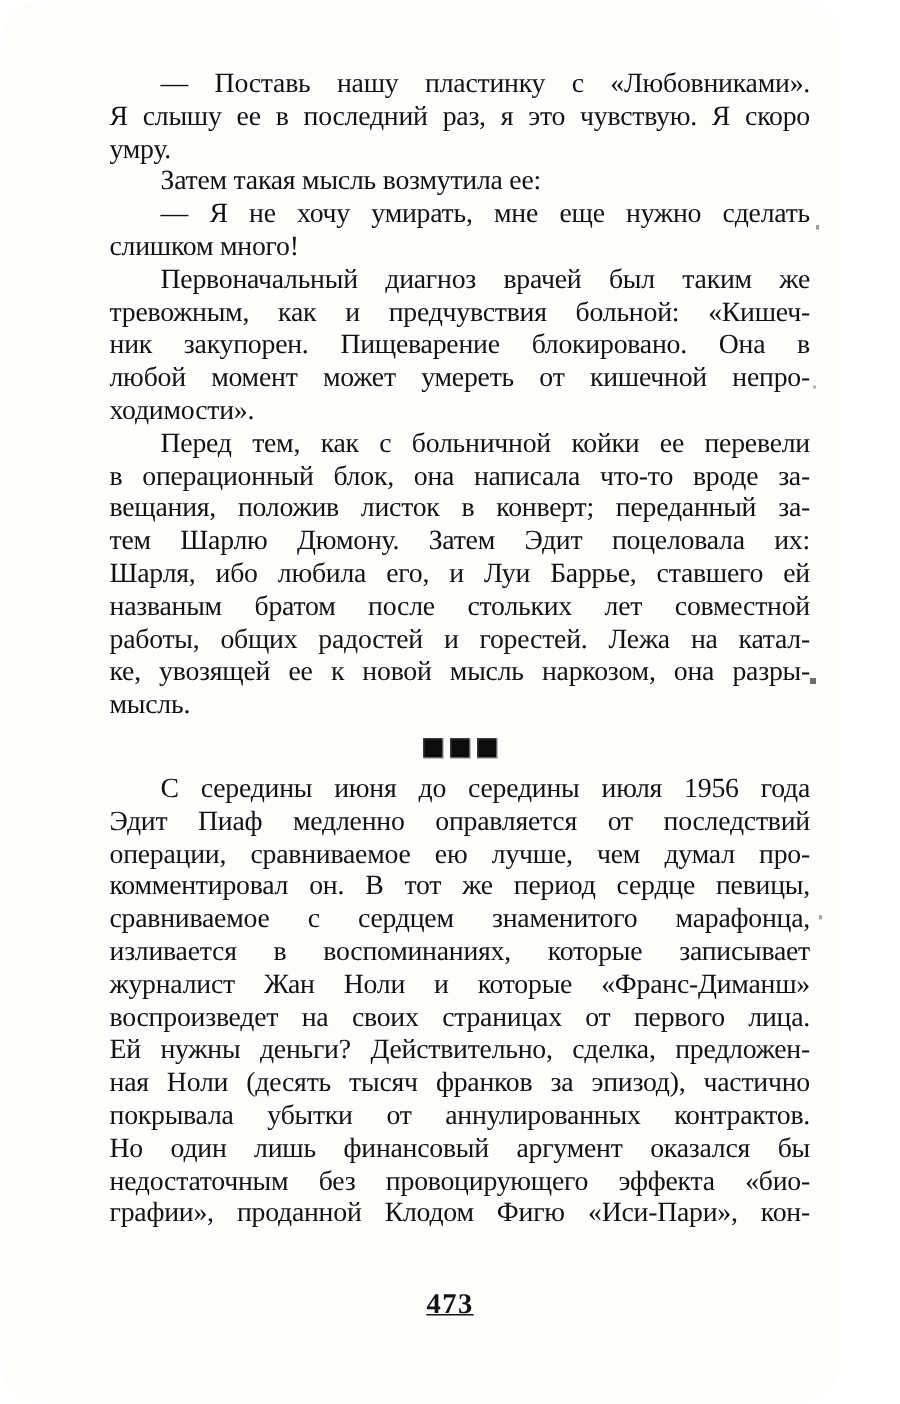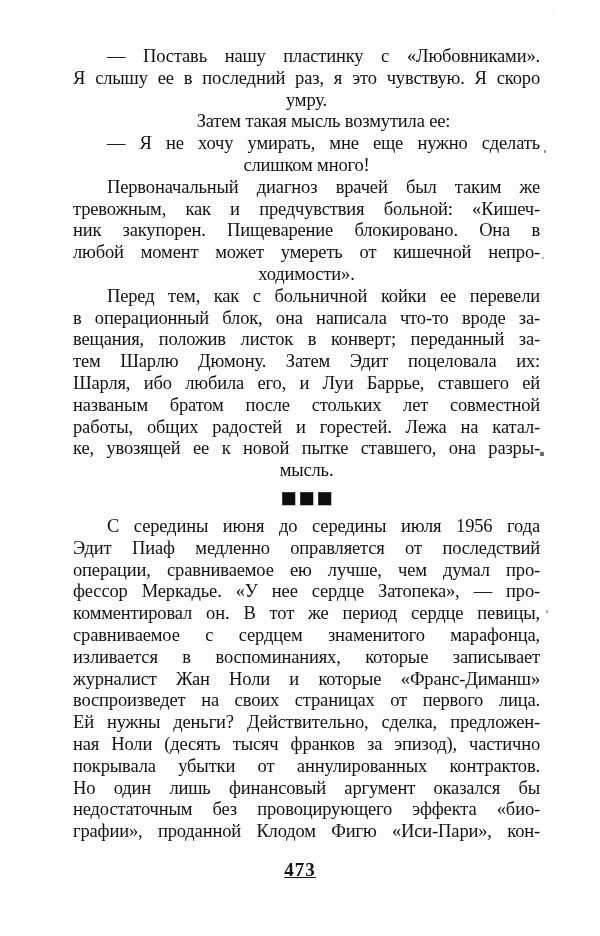--- a/index.html
+++ b/index.html
@@ -22,21 +22,21 @@
     left: 73px;
     top: 46px;
     width: 467px;
   }
   .line {
     font-size: 18.5px;
     line-height: 21.8px;
     height: 21.8px;
     white-space: nowrap;
     letter-spacing: -0.15px;
-    text-align: center;
+    text-align: left;
   }
   .line.justify {
     white-space: normal;
     text-align: justify;
     text-align-last: justify;
   }
   .line.indent {
     text-indent: 34px;
   }
   .divider {
@@ -87,31 +87,30 @@
       <div class="line justify">ник закупорен. Пищеварение блокировано. Она в</div>
       <div class="line justify">любой момент может умереть от кишечной непро-</div>
       <div class="line">ходимости».</div>
       <div class="line justify indent">Перед тем, как с больничной койки ее перевели</div>
       <div class="line justify">в операционный блок, она написала что-то вроде за-</div>
       <div class="line justify">вещания, положив листок в конверт; переданный за-</div>
       <div class="line justify">тем Шарлю Дюмону. Затем Эдит поцеловала их:</div>
       <div class="line justify">Шарля, ибо любила его, и Луи Баррье, ставшего ей</div>
       <div class="line justify">названым братом после стольких лет совместной</div>
       <div class="line justify">работы, общих радостей и горестей. Лежа на катал-</div>
-      <div class="line justify">ке, увозящей ее к новой пытке ставшего, она разры-</div>
+      <div class="line justify">ке, увозящей ее к новой мысль наркозом, она разры-</div>
       <div class="line">мысль.</div>
       <div class="divider">
         <span class="sq"></span>
         <span class="sq"></span>
         <span class="sq"></span>
       </div>
       <div class="line justify indent">С середины июня до середины июля 1956 года</div>
       <div class="line justify">Эдит Пиаф медленно оправляется от последствий</div>
       <div class="line justify">операции, сравниваемое ею лучше, чем думал про-</div>
-      <div class="line justify">фессор Меркадье. «У нее сердце Затопека», — про-</div>
       <div class="line justify">комментировал он. В тот же период сердце певицы,</div>
       <div class="line justify">сравниваемое с сердцем знаменитого марафонца,</div>
       <div class="line justify">изливается в воспоминаниях, которые записывает</div>
       <div class="line justify">журналист Жан Ноли и которые «Франс-Диманш»</div>
       <div class="line justify">воспроизведет на своих страницах от первого лица.</div>
       <div class="line justify">Ей нужны деньги? Действительно, сделка, предложен-</div>
       <div class="line justify">ная Ноли (десять тысяч франков за эпизод), частично</div>
       <div class="line justify">покрывала убытки от аннулированных контрактов.</div>
       <div class="line justify">Но один лишь финансовый аргумент оказался бы</div>
       <div class="line justify">недостаточным без провоцирующего эффекта «био-</div>

